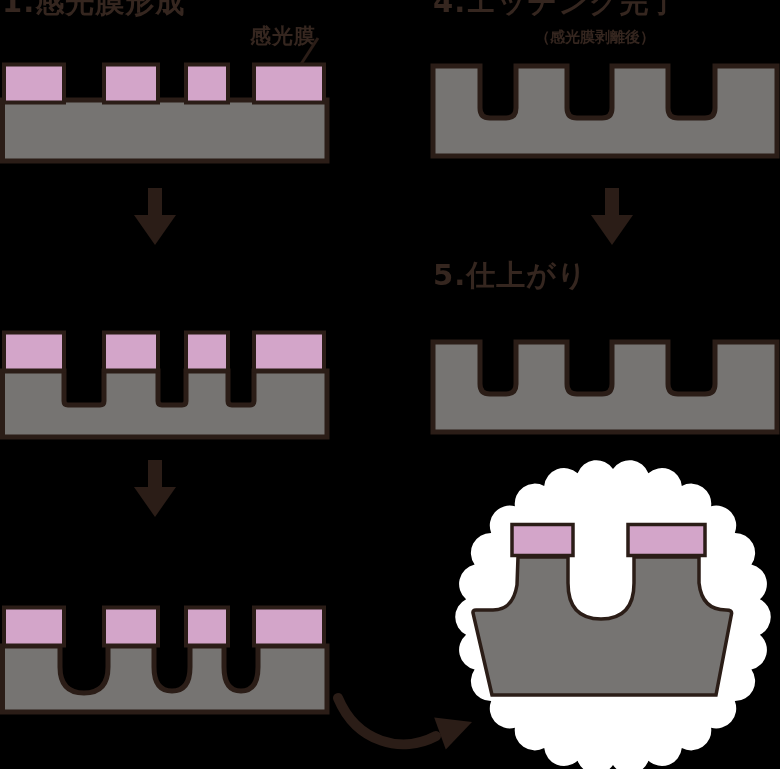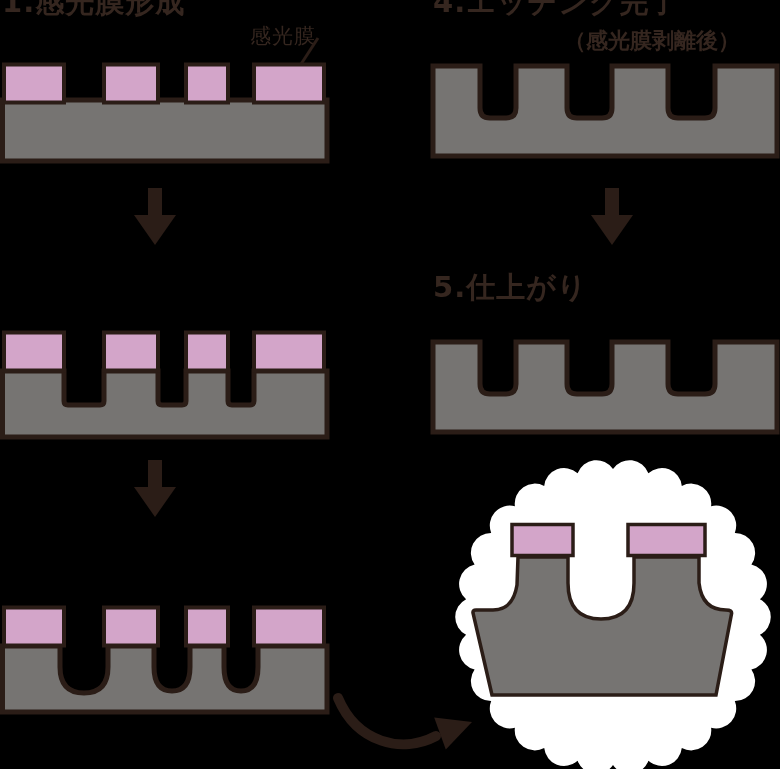--- a/index.html
+++ b/index.html
@@ -7,22 +7,22 @@
     --substrate:#767472; --resist:#d3a5c9; --magnifier_bg:#ffffff;
   }
   html,body{margin:0;padding:0;}
   body{width:780px;height:769px;overflow:hidden;background:var(--background);
        font-family:"DejaVu Sans","Liberation Sans",sans-serif;}
   #stage{position:relative;width:780px;height:769px;background:var(--background);overflow:hidden;}
   .abs{position:absolute;}
   .step-label{position:absolute;font-weight:bold;color:var(--text);
               font-size:29px;white-space:nowrap;letter-spacing:1px;line-height:1.1;}
   .sub-label{position:absolute;font-weight:bold;color:var(--text);
-             font-size:22px;white-space:nowrap;text-align:right;letter-spacing:0px;line-height:1.1;}
-  .callout-label{position:absolute;font-weight:normal;color:var(--text);
+             font-size:15px;white-space:nowrap;text-align:center;letter-spacing:0px;line-height:1.1;}
+  .callout-label{position:absolute;font-weight:bold;color:var(--text);
                  font-size:21px;white-space:nowrap;letter-spacing:1px;}
   svg{display:block;overflow:visible;}
   .substrate-fill{fill:var(--substrate);stroke:var(--outline);}
   .resist-fill{fill:var(--resist);stroke:var(--outline);}
   .ink{fill:var(--outline);}
   .ink-stroke{stroke:var(--outline);fill:none;}
   .magnifier{position:absolute;left:452px;top:456px;width:322px;height:322px;}
   .magnifier-content{position:absolute;left:15px;top:15px;}
 </style>
 </head>
@@ -89,21 +89,21 @@
          L137,10 L137,52 Q137,62 147,62 L172,62 Q182,62 182,52 L182,10
          L238,10 L238,52 Q238,62 248,62 L275,62 Q285,62 285,52 L285,10
          L347,10 L347,100 L3,100 Z"></path>
   </svg>
 
   <svg class="abs" style="left:590px;top:188px;" width="44" height="58" viewBox="0 0 44 58">
     <rect x="15" y="0" width="14" height="30" class="ink"></rect>
     <polygon points="1,27 43,27 22,57" class="ink"></polygon>
   </svg>
 
-  <div class="step-label" style="left:433px;top:272px;">5.仕上がり</div>
+  <div class="step-label" style="left:433px;top:260px;">5.仕上がり</div>
 
   <svg class="abs" style="left:430px;top:332px;" width="350" height="104" viewBox="0 0 350 104">
     <path class="substrate-fill" stroke-width="5" d="M3,10 L50,10 L50,52 Q50,62 60,62 L76,62 Q86,62 86,52 L86,10
          L137,10 L137,52 Q137,62 147,62 L172,62 Q182,62 182,52 L182,10
          L238,10 L238,52 Q238,62 248,62 L275,62 Q285,62 285,52 L285,10
          L347,10 L347,100 L3,100 Z"></path>
   </svg>
 
   <div class="magnifier">
     <svg width="322" height="322" viewBox="0 0 322 322">

